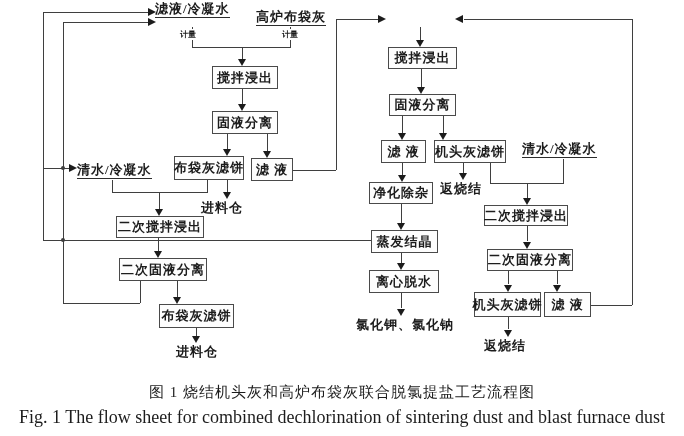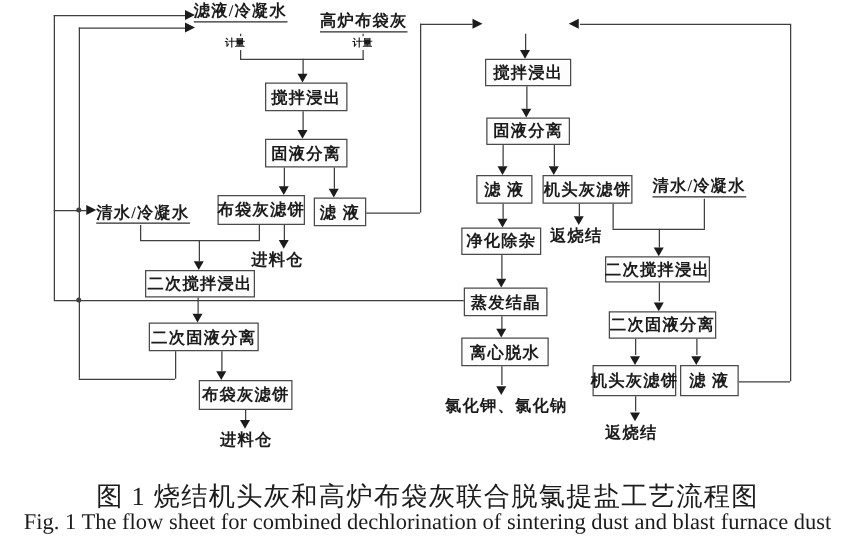--- a/index.html
+++ b/index.html
@@ -19,21 +19,21 @@
   }
   .u{border-bottom:1px solid #2c2c2c;padding-bottom:1px;}
   .tiny{font-size:8px;letter-spacing:0;background:#ffffff;z-index:3;padding:0 1px;}
   .hl,.vl{position:absolute;background:#3f3f3f;z-index:1;}
   .hl{height:1px;} .vl{width:1px;}
   .arr{position:absolute;width:0;height:0;z-index:2;}
   .ad{border-left:4px solid transparent;border-right:4px solid transparent;border-top:7px solid #1c1c1c;}
   .ar{border-top:4px solid transparent;border-bottom:4px solid transparent;border-left:8px solid #1c1c1c;}
   .al{border-top:4px solid transparent;border-bottom:4px solid transparent;border-right:8px solid #1c1c1c;}
   .dot{position:absolute;width:4px;height:4px;border-radius:50%;background:#3f3f3f;z-index:2;}
-  .cap-cn{position:absolute;left:0;top:383px;width:684px;text-align:center;font-size:21px;letter-spacing:1px;}
+  .cap-cn{position:absolute;left:0;top:383px;width:684px;text-align:center;font-size:15px;letter-spacing:1px;}
   .cap-en{position:absolute;left:0;top:407px;width:684px;text-align:center;font-size:18px;}
 </style>
 </head>
 <body>
 
 <div id="canvas">
 
   <div class="lbl" style="left:155px;top:0;"><span class="u">滤液/冷凝水</span></div>
   <div class="lbl" style="left:256px;top:8px;"><span class="u">高炉布袋灰</span></div>
   <div class="lbl tiny" style="left:179px;top:29px;">计量</div>

